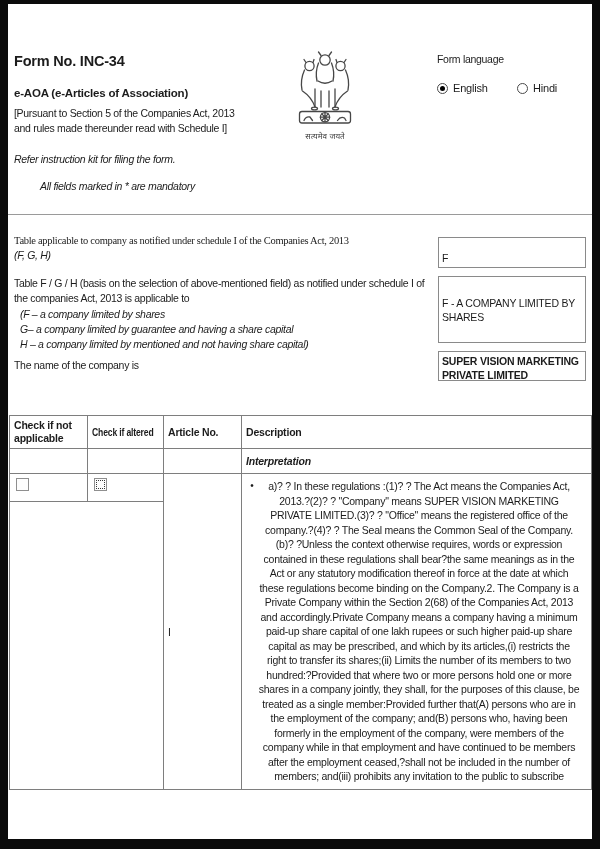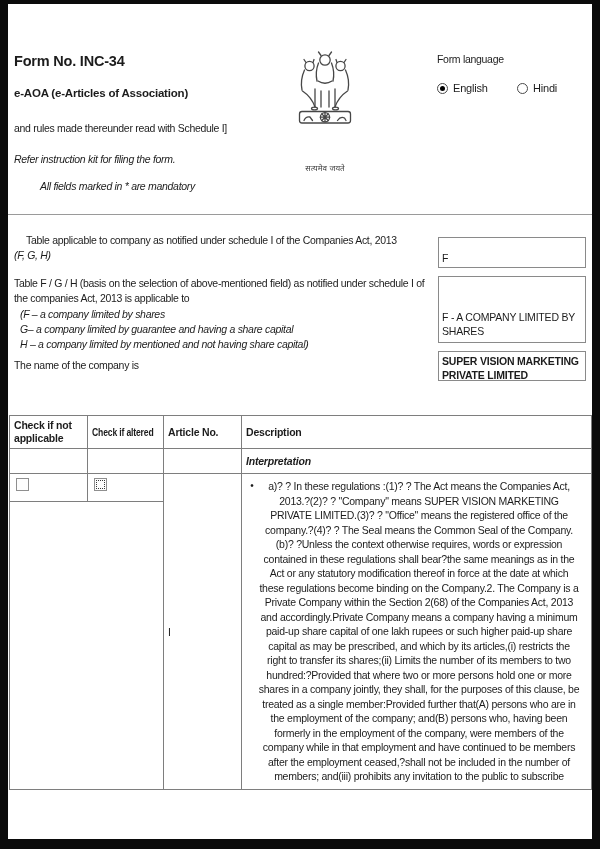--- a/index.html
+++ b/index.html
@@ -21,21 +21,21 @@
   .plabel{font-size:10.5px;letter-spacing:-0.3px;line-height:15px;}
 
   .divider{left:8px;top:214px;width:584px;height:1px;background:#9a9a9a;}
 
   .vbox{
     left:438px;width:148px;border:1px solid #8a8a8a;background:#fff;
     font-size:10.5px;letter-spacing:-0.2px;line-height:14px;
     display:flex;box-sizing:border-box;padding:2px 3px;
   }
   .vb1{top:237px;height:31px;align-items:flex-end;}
-  .vb2{top:276px;height:67px;align-items:flex-end;padding-bottom:4px;}
+  .vb2{top:276px;height:67px;align-items:flex-end;padding-bottom:18px;}
   .vb3{top:351px;height:30px;align-items:flex-start;font-weight:bold;}
 
   .radio{display:inline-block;width:11px;height:11px;border:1px solid #4a4a4a;
     border-radius:50%;box-sizing:border-box;background:#fff;vertical-align:-2px;}
   .radio.sel::after{content:'';display:block;width:5px;height:5px;margin:2px;
     background:#000;border-radius:50%;}
   .radio-label{font-size:11px;letter-spacing:-0.2px;margin-left:5px;}
   .radio-opt{display:inline-flex;align-items:center;cursor:default;}
 
   table.articles{
@@ -67,20 +67,21 @@
 
 <div class="page">
 
   <div class="frame f-top"></div>
   <div class="frame f-left"></div>
   <div class="frame f-right"></div>
   <div class="frame f-bottom"></div>
 
   <div class="abs title" style="left:14px;top:53px;">Form No. INC-34</div>
   <div class="abs subtitle" style="left:14px;top:87px;">e-AOA (e-Articles of Association)</div>
+  <div class="abs plain" style="left:14px;top:106px;">[Pursuant to Section 5 of the Companies Act, 2013</div>
   <div class="abs plain" style="left:14px;top:121px;">and rules made thereunder read with Schedule I]</div>
   <div class="abs plain italic" style="left:14px;top:152px;">Refer instruction kit for filing the form.</div>
   <div class="abs plain italic" style="left:8px;top:179px;margin-left:32px;">All fields marked in * are mandatory</div>
 
   <div class="abs" style="left:288px;top:50px;width:74px;">
     <svg width="74" height="80" viewBox="0 0 74 80" aria-hidden="true">
       <g stroke="#474747" fill="none" stroke-width="1.3" stroke-linecap="round">
         <circle cx="37" cy="10" r="5.2"></circle>
         <path d="M33 5.5 l-2.5 -3.5 M41 5.5 l2.5 -3.5"></path>
         <path d="M30.5 13 q-3.5 9 -1.5 18"></path>
@@ -97,35 +98,35 @@
         <ellipse cx="26.5" cy="58.5" rx="3" ry="1.4"></ellipse>
         <ellipse cx="47.5" cy="58.5" rx="3" ry="1.4"></ellipse>
         <rect x="11.5" y="61.5" width="51" height="11.5" rx="2.5"></rect>
         <circle cx="37" cy="67.2" r="4.6"></circle>
         <path d="M37 62.6 v9.2 M32.4 67.2 h9.2 M33.8 63.9 l6.4 6.6 M40.2 63.9 l-6.4 6.6"></path>
         <path d="M16 70.5 q2 -4.5 6 -3.5 l2.5 3.5"></path>
         <path d="M49.5 70.5 q3 -4.5 7 -2.5 l1.5 2.5"></path>
       </g>
     </svg>
   </div>
-  <div class="abs motto" style="left:286px;top:130px;width:78px;margin-top:32px;">सत्यमेव जयते</div>
+  <div class="abs motto" style="left:286px;top:130px;width:78px;">सत्यमेव जयते</div>
 
   <div class="abs plain" style="left:437px;top:52px;">Form language</div>
   <div class="abs radio-opt" style="left:437px;top:82px;">
     <span class="radio sel"></span>
     <span class="radio-label">English</span>
   </div>
   <div class="abs radio-opt" style="left:517px;top:82px;">
     <span class="radio"></span>
     <span class="radio-label">Hindi</span>
   </div>
 
   <div class="abs divider"></div>
 
-  <div class="abs plabel" style="left:26px;top:233px;width:424px;">Table applicable to company as notified under schedule I of the Companies Act, 2013</div>
+  <div class="abs plabel" style="left:14px;top:233px;width:424px;font-family:Liberation Serif, serif;">Table applicable to company as notified under schedule I of the Companies Act, 2013</div>
   <div class="abs plabel italic" style="left:14px;top:248px;">(F, G, H)</div>
   <div class="abs vbox vb1">
     <span>F</span>
   </div>
 
   <div class="abs plabel" style="left:14px;top:276px;width:424px;">Table F / G / H (basis on the selection of above-mentioned field) as notified under schedule I of the companies Act, 2013 is applicable to</div>
   <div class="abs plabel italic" style="left:20px;top:307px;">(F – a company limited by shares</div>
   <div class="abs plabel italic" style="left:20px;top:322px;">G– a company limited by guarantee and having a share capital</div>
   <div class="abs plabel italic" style="left:20px;top:337px;">H – a company limited by mentioned and not having share capital)</div>
   <div class="abs vbox vb2">

